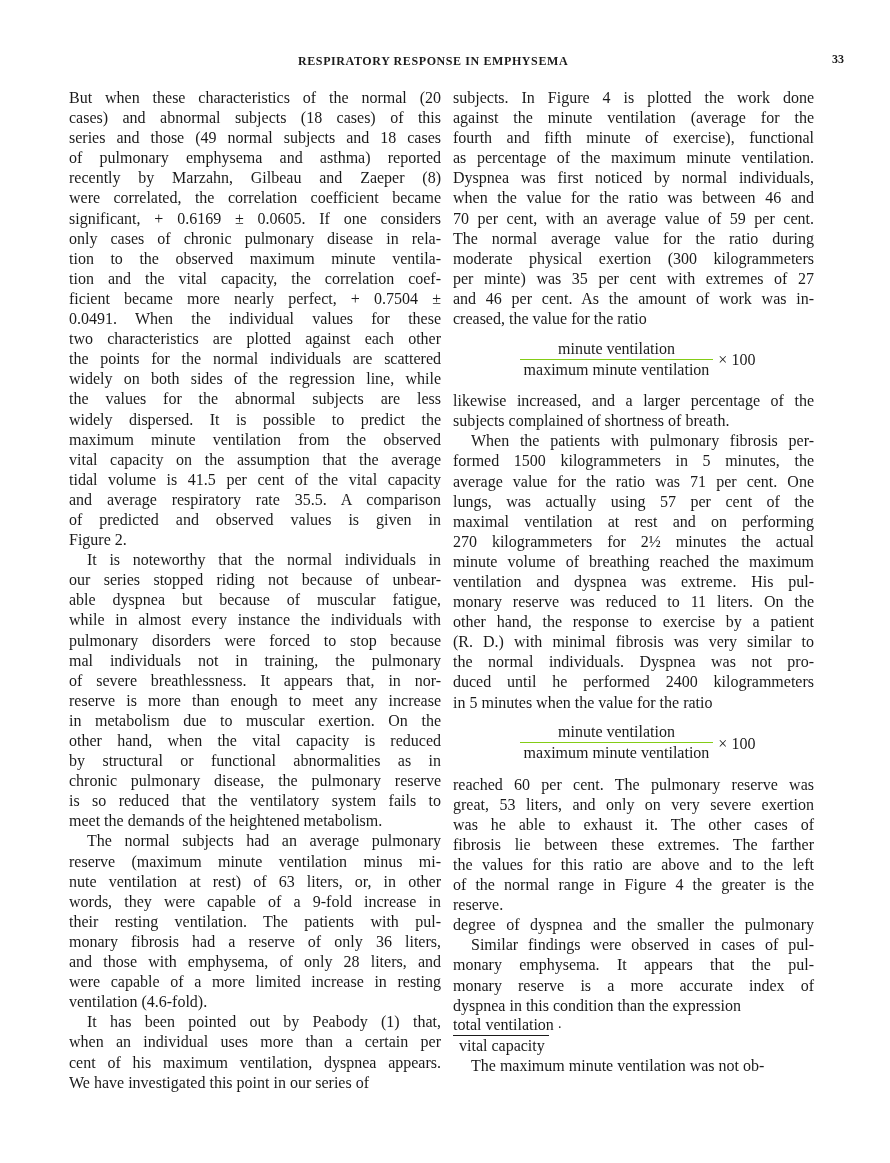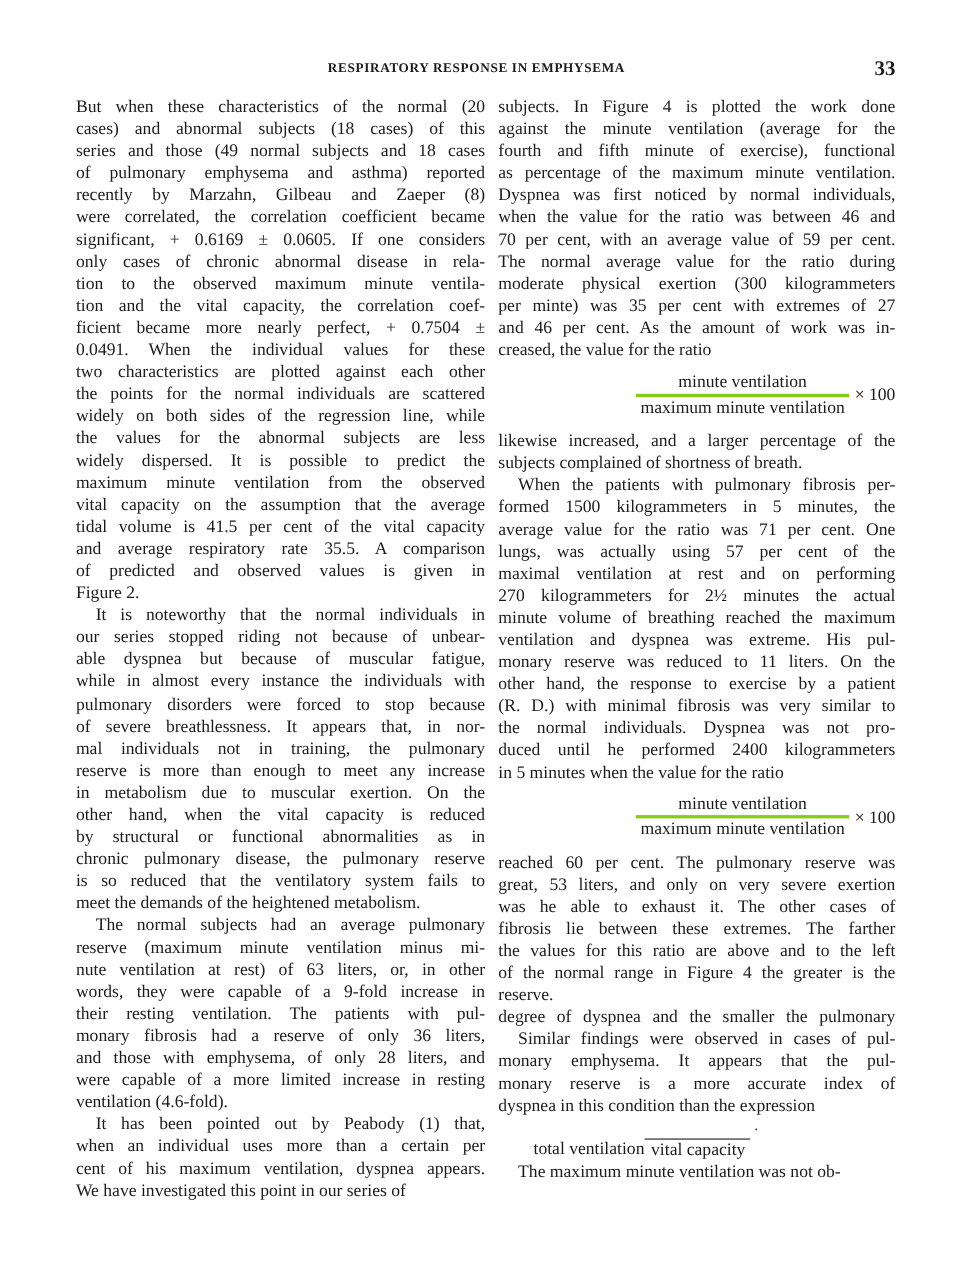--- a/index.html
+++ b/index.html
@@ -10,48 +10,47 @@
     }
     .running-head {
       position: absolute; top: 52px; left: 0; width: 890px; height: 20px;
     }
     .running-title {
       position: absolute; left: 298px; top: 2px;
       font-size: 12px; font-weight: bold; letter-spacing: 0.6px;
       font-variant: small-caps;
     }
     .page-number {
-      position: absolute; left: 795px; top: 0px;
-      font-size: 19px; font-weight: bold;
+      position: absolute; left: 832px; top: 0px;
+      font-size: 12px; font-weight: bold;
     }
     .col {
       position: absolute; top: 88px; width: 372px;
       font-size: 16px; line-height: 20.1px;
       text-align: justify; hyphens: none;
     }
     .col.left { left: 69px; }
     .col.right { left: 453px; width: 361px; }
     .line {
       display: block; height: 20.1px; white-space: nowrap;
       text-align: justify; text-align-last: justify;
     }
     .line.last { text-align-last: left; }
     .line.indent { padding-left: 18px; }
     .formula {
-      display: flex; align-items: center; justify-content: flex-end;
+      display: flex; align-items: center; justify-content: center;
       height: 56px; margin: 2px 0 4px 0; padding-left: 8px; font-family: Liberation Serif, serif;
     }
     .frac { display: inline-flex; flex-direction: column; align-items: center; }
     .frac .num { padding: 0 4px; line-height: 20px; }
-    .frac .den { padding: 0 4px; line-height: 20px; border-top: 3px solid #84cc16; }
+    .frac .den { padding: 0 4px; line-height: 20px; border-top: 1px solid #84cc16; }
     .times { margin-left: 5px; margin-top: 2px; }
     .inline-frac {
-      display: inline-flex; flex-direction: row; align-items: flex-start;
+      display: inline-flex; flex-direction: column; align-items: flex-start;
       vertical-align: top;
-      margin-left: 32px;
     }
     .inline-frac .num { line-height: 20px; height: 20px; }
     .inline-frac .den { line-height: 20px; border-top: 1px solid #1a1a1a; padding-left: 6px; padding-right: 4px; }
     .inline-frac-wrap { display: flex; align-items: flex-end; height: 40.2px; }
     .period-dot { margin-left: 4px; margin-bottom: 22px; font-size: 14px; }
   </style>
 </head>
 <body>
 
 <div class="running-head">
@@ -60,43 +59,43 @@
 </div>
 
 <div class="col left" id="left-col">
     <span class="line">But when these characteristics of the normal (20</span>
     <span class="line">cases) and abnormal subjects (18 cases) of this</span>
     <span class="line">series and those (49 normal subjects and 18 cases</span>
     <span class="line">of pulmonary emphysema and asthma) reported</span>
     <span class="line">recently by Marzahn, Gilbeau and Zaeper (8)</span>
     <span class="line">were correlated, the correlation coefficient became</span>
     <span class="line">significant, + 0.6169 ± 0.0605.  If one considers</span>
-    <span class="line">only cases of chronic abnormal disease in rela-</span>
+    <span class="line">only cases of chronic pulmonary disease in rela-</span>
     <span class="line">tion to the observed maximum minute ventila-</span>
     <span class="line">tion and the vital capacity, the correlation coef-</span>
     <span class="line">ficient became more nearly perfect, + 0.7504 ±</span>
     <span class="line">0.0491.  When the individual values for these</span>
     <span class="line">two characteristics are plotted against each other</span>
     <span class="line">the points for the normal individuals are scattered</span>
     <span class="line">widely on both sides of the regression line, while</span>
     <span class="line">the values for the abnormal subjects are less</span>
     <span class="line">widely dispersed.  It is possible to predict the</span>
     <span class="line">maximum minute ventilation from the observed</span>
     <span class="line">vital capacity on the assumption that the average</span>
     <span class="line">tidal volume is 41.5 per cent of the vital capacity</span>
     <span class="line">and average respiratory rate 35.5.  A comparison</span>
     <span class="line">of predicted and observed values is given in</span>
     <span class="line last">Figure 2.</span>
     <span class="line indent">It is noteworthy that the normal individuals in</span>
     <span class="line">our series stopped riding not because of unbear-</span>
     <span class="line">able dyspnea but because of muscular fatigue,</span>
     <span class="line">while in almost every instance the individuals with</span>
     <span class="line">pulmonary disorders were forced to stop because</span>
+    <span class="line">mal individuals not in training, the pulmonary</span>
     <span class="line">of severe breathlessness.  It appears that, in nor-</span>
-    <span class="line">mal individuals not in training, the pulmonary</span>
     <span class="line">reserve is more than enough to meet any increase</span>
     <span class="line">in metabolism due to muscular exertion.  On the</span>
     <span class="line">other hand, when the vital capacity is reduced</span>
     <span class="line">by structural or functional abnormalities as in</span>
     <span class="line">chronic pulmonary disease, the pulmonary reserve</span>
     <span class="line">is so reduced that the ventilatory system fails to</span>
     <span class="line last">meet the demands of the heightened metabolism.</span>
     <span class="line indent">The normal subjects had an average pulmonary</span>
     <span class="line">reserve (maximum minute ventilation minus mi-</span>
     <span class="line">nute ventilation at rest) of 63 liters, or, in other</span>

